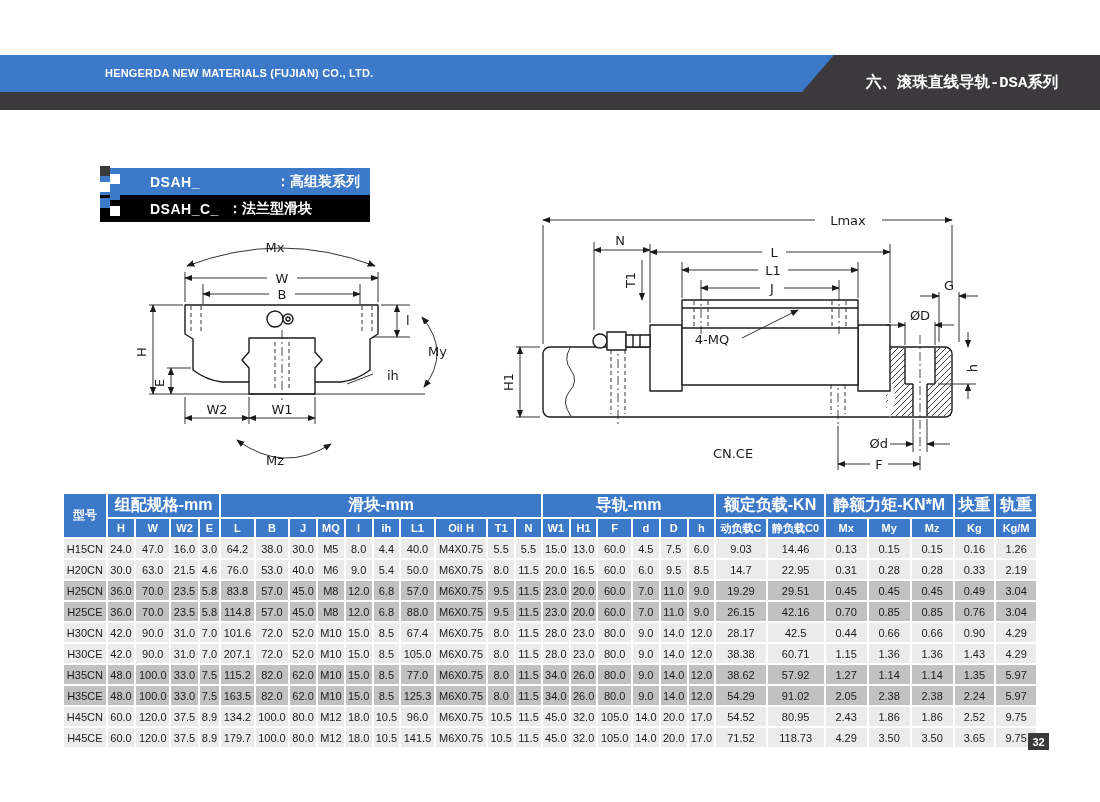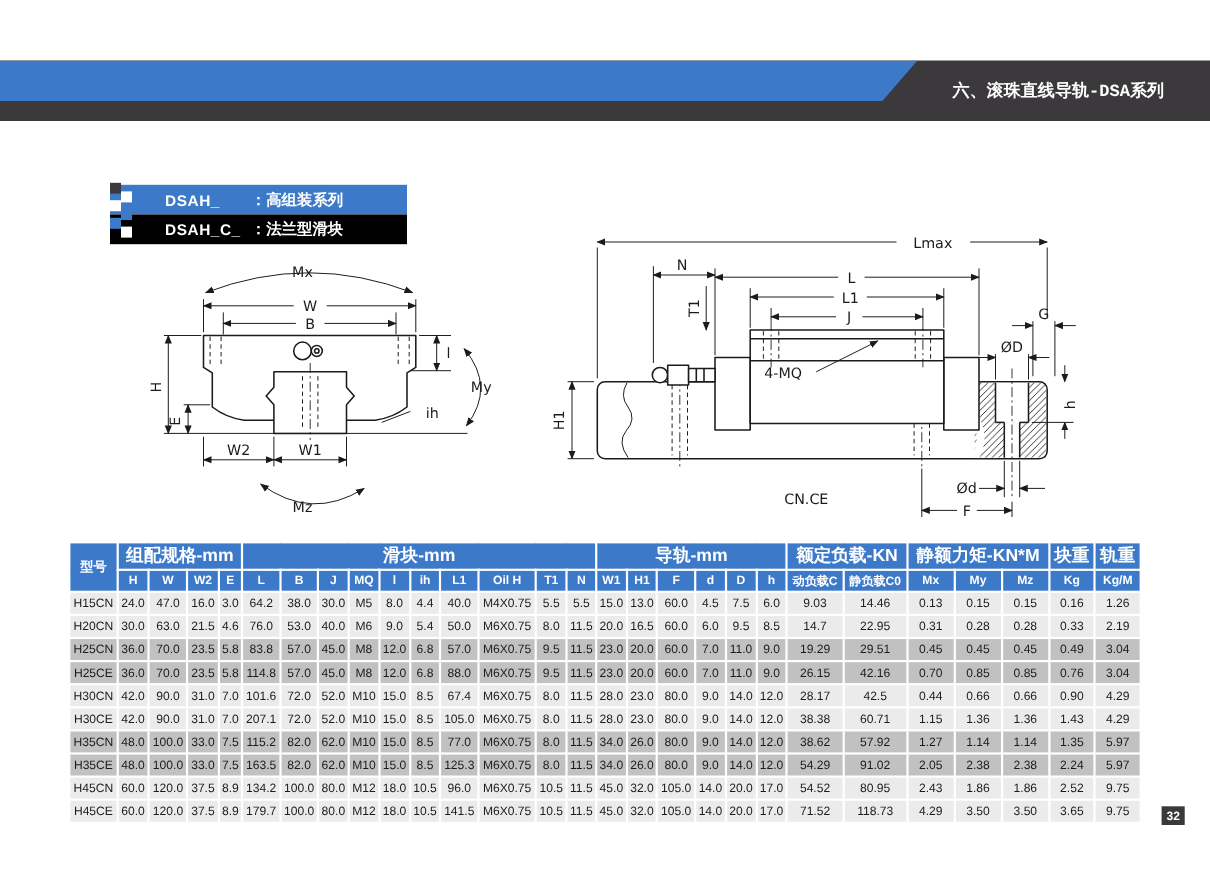--- a/index.html
+++ b/index.html
@@ -11,21 +11,21 @@
   .band-blue { position:absolute; left:0; top:55px; width:834px; height:37px; background:#3d79c9;
                clip-path:polygon(0 0,100% 0,calc(100% - 32px) 100%,0 100%); }
   .company  { position:absolute; left:105px; top:55px; height:37px; line-height:37px;
               color:#fff; font-weight:bold; font-size:11px; letter-spacing:.2px; }
   .section-title { position:absolute; left:866px; top:55px; height:55px; display:flex; align-items:center;
               color:#fff; font-weight:bold; font-size:15.5px;font-family:Liberation Mono, monospace; }
 
   
   .series { position:absolute; left:100px; top:168px; width:270px; }
   .series-row { height:27px; display:flex; align-items:center; color:#fff; font-weight:bold; font-size:14px; }
-  .series-row.blue { background:#3d79c9; }
+  .series-row.blue { background:#3d79c9;gap:48px; }
   .series-row.dark { background:#000000; }
   .series-code { margin-left:50px; width:78px; letter-spacing:.5px; }
   .checker { position:absolute; left:-2px; top:-2px; }
 
   
   .diag { position:absolute; }
   .diag text { font-family:"DejaVu Sans","Liberation Sans",sans-serif; font-size:13px; fill:#1b1b1b; }
   .obj  { stroke:#1b1b1b; stroke-width:1.4; fill:none; stroke-linejoin:round; }
   .objf { stroke:#1b1b1b; stroke-width:1.4; fill:#ffffff; stroke-linejoin:round; }
   .dim  { stroke:#1b1b1b; stroke-width:0.9; fill:none; }
@@ -36,30 +36,31 @@
   .spec-table { position:absolute; left:62px; top:492px; width:976px; border-collapse:collapse; }
   .spec-table th, .spec-table td { border:2px solid #ffffff; text-align:center; white-space:nowrap; }
   .spec-table thead th { background:#3d79c9; color:#ffffff; font-weight:bold; padding:1px 2px; }
   .group-th { font-size:16px; height:20px; }
   .model-th { font-size:12px; }
   .sub-th   { font-size:11px; height:16px; }
   .spec-table tbody td { font-size:11px; color:#1b1b1b; padding:2px 1px; height:15px; }
   tr.light td { background:#ebebeb; }
   tr.dark  td { background:#c2c1c1; }
 
-  .page-badge { position:absolute; left:1056px; top:733px; width:21px; height:17px; background:#3b393c;
+  .page-badge { position:absolute; left:1028px; top:733px; width:21px; height:17px; background:#3b393c;
                 color:#fff; font-size:11px; font-weight:bold; display:flex; align-items:center; justify-content:center; }
 </style>
 </head>
 <body>
 
 <div class="page">
 
   <div class="band-dark"></div>
   <div class="band-blue"></div>
+  <div class="company">HENGERDA NEW MATERIALS (FUJIAN) CO., LTD.</div>
   <div class="section-title">六、滚珠直线导轨-DSA系列</div>
 
   <div class="series">
     <div class="series-row blue">
       <span class="series-code">DSAH_</span>
       <span>：高组装系列</span>
     </div>
     <div class="series-row dark">
       <span class="series-code">DSAH_C_</span>
       <span>：法兰型滑块</span>

